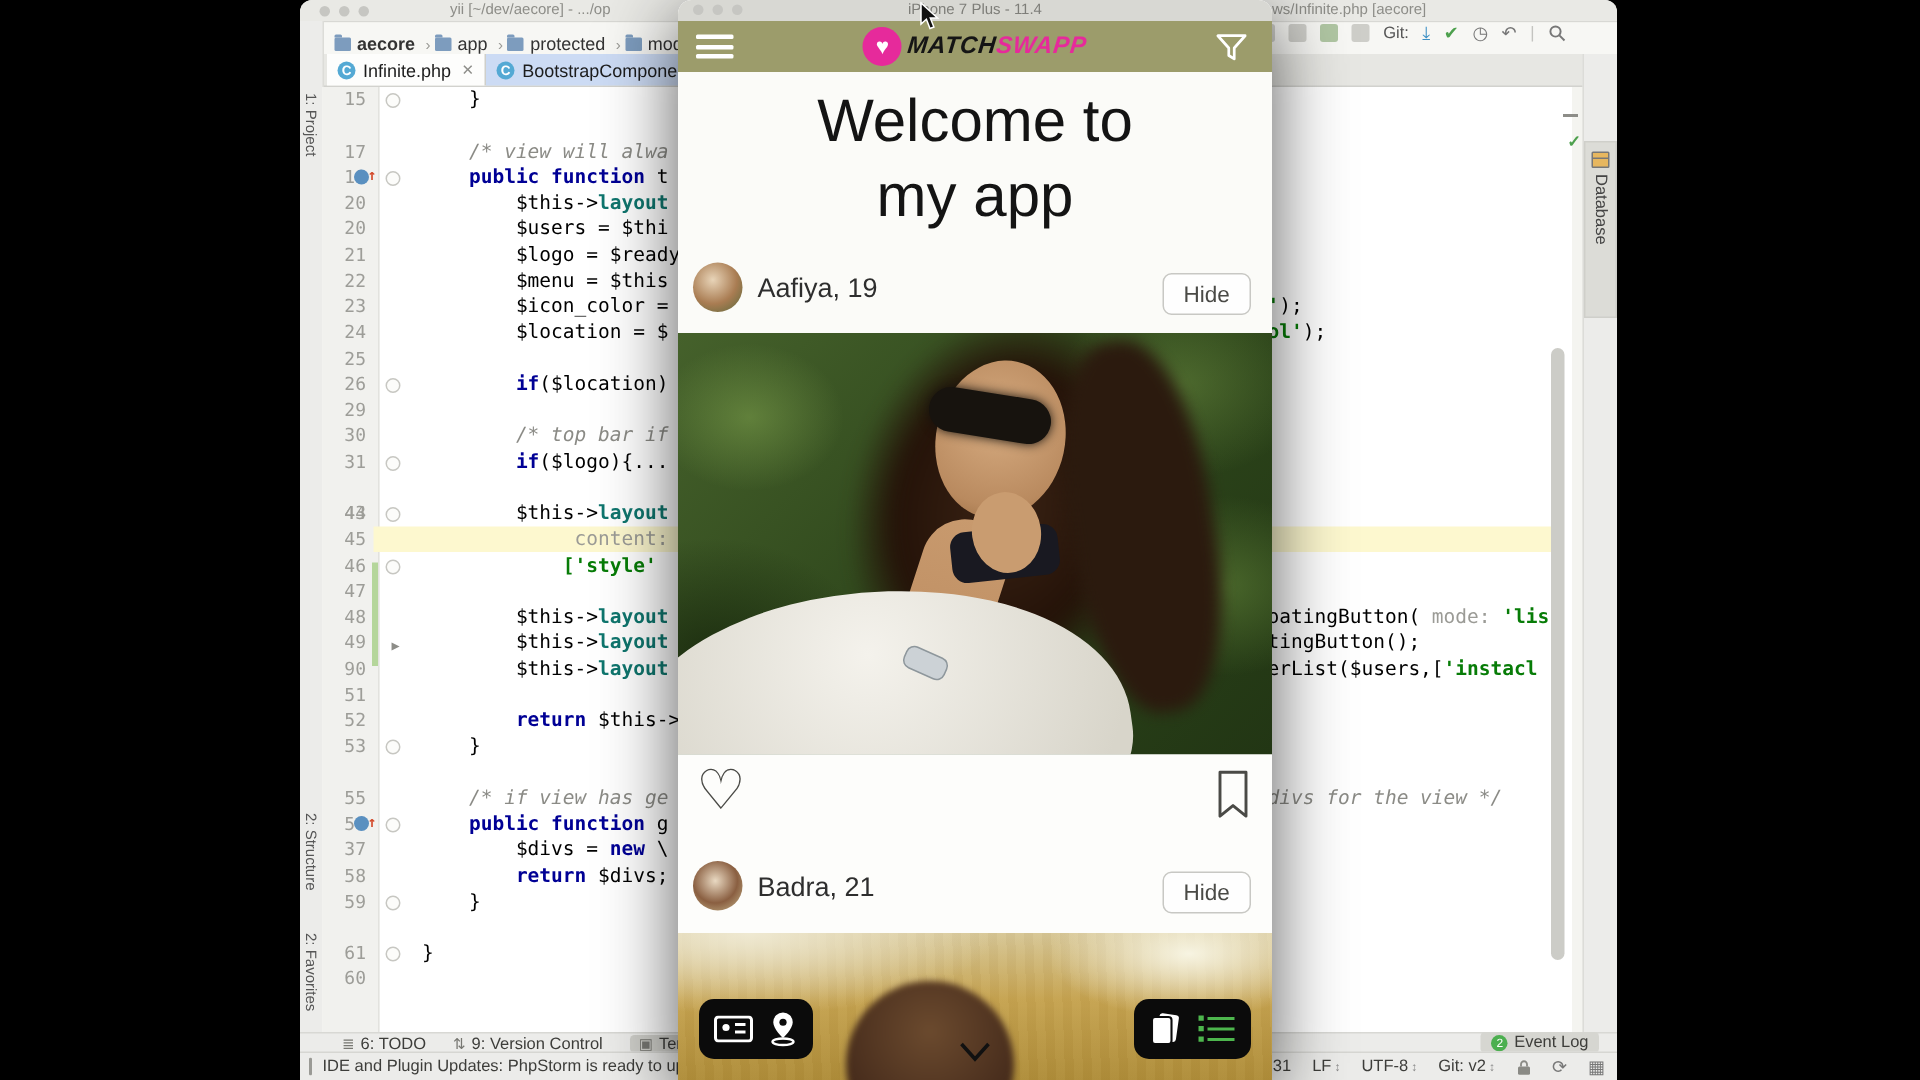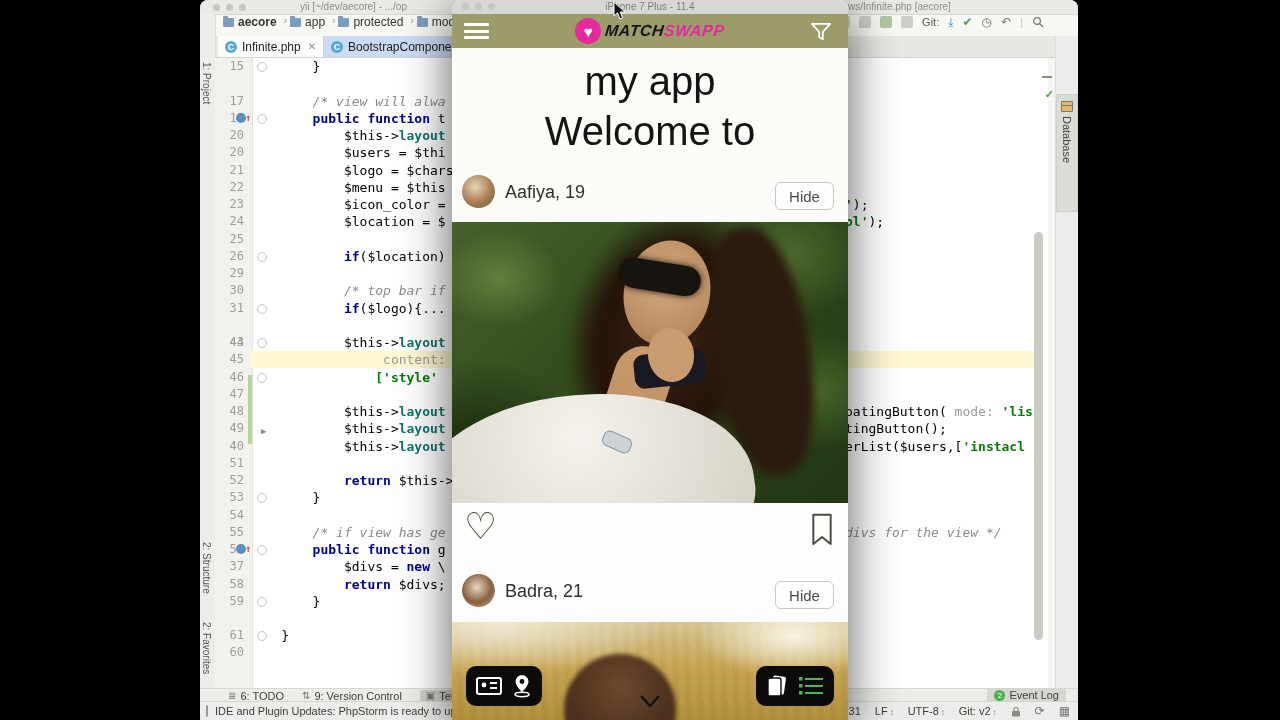--- a/index.html
+++ b/index.html
@@ -6,21 +6,21 @@
   .stage{position:relative;width:1280px;height:720px;background:#000;overflow:hidden;
          font-family:"Liberation Sans",sans-serif;}
   
   .ide{position:absolute;left:200px;top:0;width:878px;height:720px;background:#f4f4f0;
        border-radius:8px 8px 0 0;box-shadow:0 8px 30px rgba(0,0,0,.55);}
   .ide-titlebar{position:absolute;left:0;top:0;width:100%;height:14px;background:#e9e9e5;
        border-radius:8px 8px 0 0;border-bottom:1px solid #d8d8d4;}
   .dot{position:absolute;top:4px;width:7px;height:7px;border-radius:50%;background:#c6c6c2;}
   .ide-title{position:absolute;top:1px;font-size:10px;color:#8d8d88;white-space:nowrap;}
   .crumbs{position:absolute;left:15px;top:15px;width:863px;height:21px;background:#f7f7f4;
-       font-size:12px;color:#333;display:flex;align-items:flex-start;padding-left:8px;box-sizing:border-box;}
+       font-size:12px;color:#333;display:flex;align-items:flex-end;padding-left:8px;box-sizing:border-box;}
   .crumb{display:flex;align-items:center;margin-right:4px;}
   .folder-ic{width:11px;height:9px;background:#7d9cbe;border-radius:1px;margin-right:4px;position:relative;}
   .folder-ic:before{content:"";position:absolute;left:0;top:-2px;width:5px;height:2px;background:#7d9cbe;border-radius:1px 1px 0 0;}
   .crumb-sep{color:#9a9a96;margin:0 3px;font-size:10px;}
   .toolbar-right{position:absolute;right:34px;top:11px;height:21px;display:flex;align-items:center;gap:9px;
        font-size:11px;color:#555;}
   .tb-ic{width:12px;height:12px;border-radius:2px;background:#c3c3be;opacity:.8;}
   .tb-glyph{font-size:12px;line-height:12px;color:#777;}
   .tabbar{position:absolute;left:15px;top:36px;width:863px;height:22px;background:#e7e7e3;
        border-bottom:1px solid #d2d2ce;display:flex;align-items:stretch;padding-left:3px;box-sizing:border-box;}
@@ -238,21 +238,21 @@
         <div class="code-row" style="top: 69px;">
           <span class="ln">20</span>
           <span class="cl"><span class="p">            $this-&gt;</span><span class="f">layout</span></span>
         </div>
         <div class="code-row" style="top: 86.25px;">
           <span class="ln">20</span>
           <span class="cl"><span class="p">            $users = $thi</span></span>
         </div>
         <div class="code-row" style="top: 103.5px;">
           <span class="ln">21</span>
-          <span class="cl"><span class="p">            $logo = $chars</span></span>
+          <span class="cl"><span class="p">            $logo = $ready</span></span>
         </div>
         <div class="code-row" style="top: 120.75px;">
           <span class="ln">22</span>
           <span class="cl"><span class="p">            $menu = $this</span></span>
         </div>
         <div class="code-row" style="top: 138px;">
           <span class="ln">23</span>
           <span class="cl"><span class="p">            $icon_color = </span></span>
           <span class="cr"><span class="s">'</span><span class="p">);</span></span>
         </div>
@@ -307,38 +307,35 @@
           <span class="cl"><span class="p">            $this-&gt;</span><span class="f">layout</span></span>
           <span class="cr"><span class="p">oatingButton( </span><span class="h">mode: </span><span class="s">'lis</span></span>
         </div>
         <div class="code-row" style="top: 362.25px;">
           <span class="ln">49</span>
           <span class="mk-arrow">▶</span>
           <span class="cl"><span class="p">            $this-&gt;</span><span class="f">layout</span></span>
           <span class="cr"><span class="p">tingButton();</span></span>
         </div>
         <div class="code-row" style="top: 379.5px;">
-          <span class="ln">40</span>
+          <span class="ln">90</span>
           <span class="cl"><span class="p">            $this-&gt;</span><span class="f">layout</span></span>
           <span class="cr"><span class="p">erList($users,[</span><span class="s">'instacl</span></span>
         </div>
         <div class="code-row" style="top: 396.75px;">
           <span class="ln">51</span>
         </div>
         <div class="code-row" style="top: 414px;">
           <span class="ln">52</span>
           <span class="cl"><span class="k">            return</span><span class="p"> $this-&gt;</span></span>
         </div>
         <div class="code-row" style="top: 431.25px;">
           <span class="ln">53</span>
           <span class="mk-fold"></span>
           <span class="cl"><span class="p">        }</span></span>
-        </div>
-        <div class="code-row" style="top: 448.5px;">
-          <span class="ln">54</span>
         </div>
         <div class="code-row" style="top: 465.75px;">
           <span class="ln">55</span>
           <span class="cl"><span class="c">        /* if view has ge</span></span>
           <span class="cr"><span class="c">divs for the view */</span></span>
         </div>
         <div class="code-row" style="top: 483px;">
           <span class="ln">56</span>
           <span class="mk-override"></span>
           <span class="mk-fold"></span>
@@ -437,22 +434,22 @@
         <span class="logo-text">
           <span id="logo-match" style="color:#151515">MATCH</span><span id="logo-swapp" style="color: rgb(230, 42, 155);">SWAPP</span>
         </span>
       </div>
       <svg class="funnel" width="22" height="20" viewBox="0 0 24 22">
         <path d="M2 2h20l-8 9v8l-4-2.5V11z" fill="none" stroke="#fff" stroke-width="2" stroke-linejoin="round"></path>
       </svg>
     </div>
 
     <div class="welcome">
+      <div>Welcome to</div>
       <div>my app</div>
-      <div>Welcome to</div>
     </div>
 
     <div class="profile-row" style="top:172px;height:50px">
       <span class="avatar av1" style="top:3px"></span>
       <span class="p-name" style="top:10px">Aafiya, 19</span>
       <span class="hide-btn" style="top:10px">Hide</span>
     </div>
 
     <div class="photo1">
       <div class="blob p1-hair"></div>

